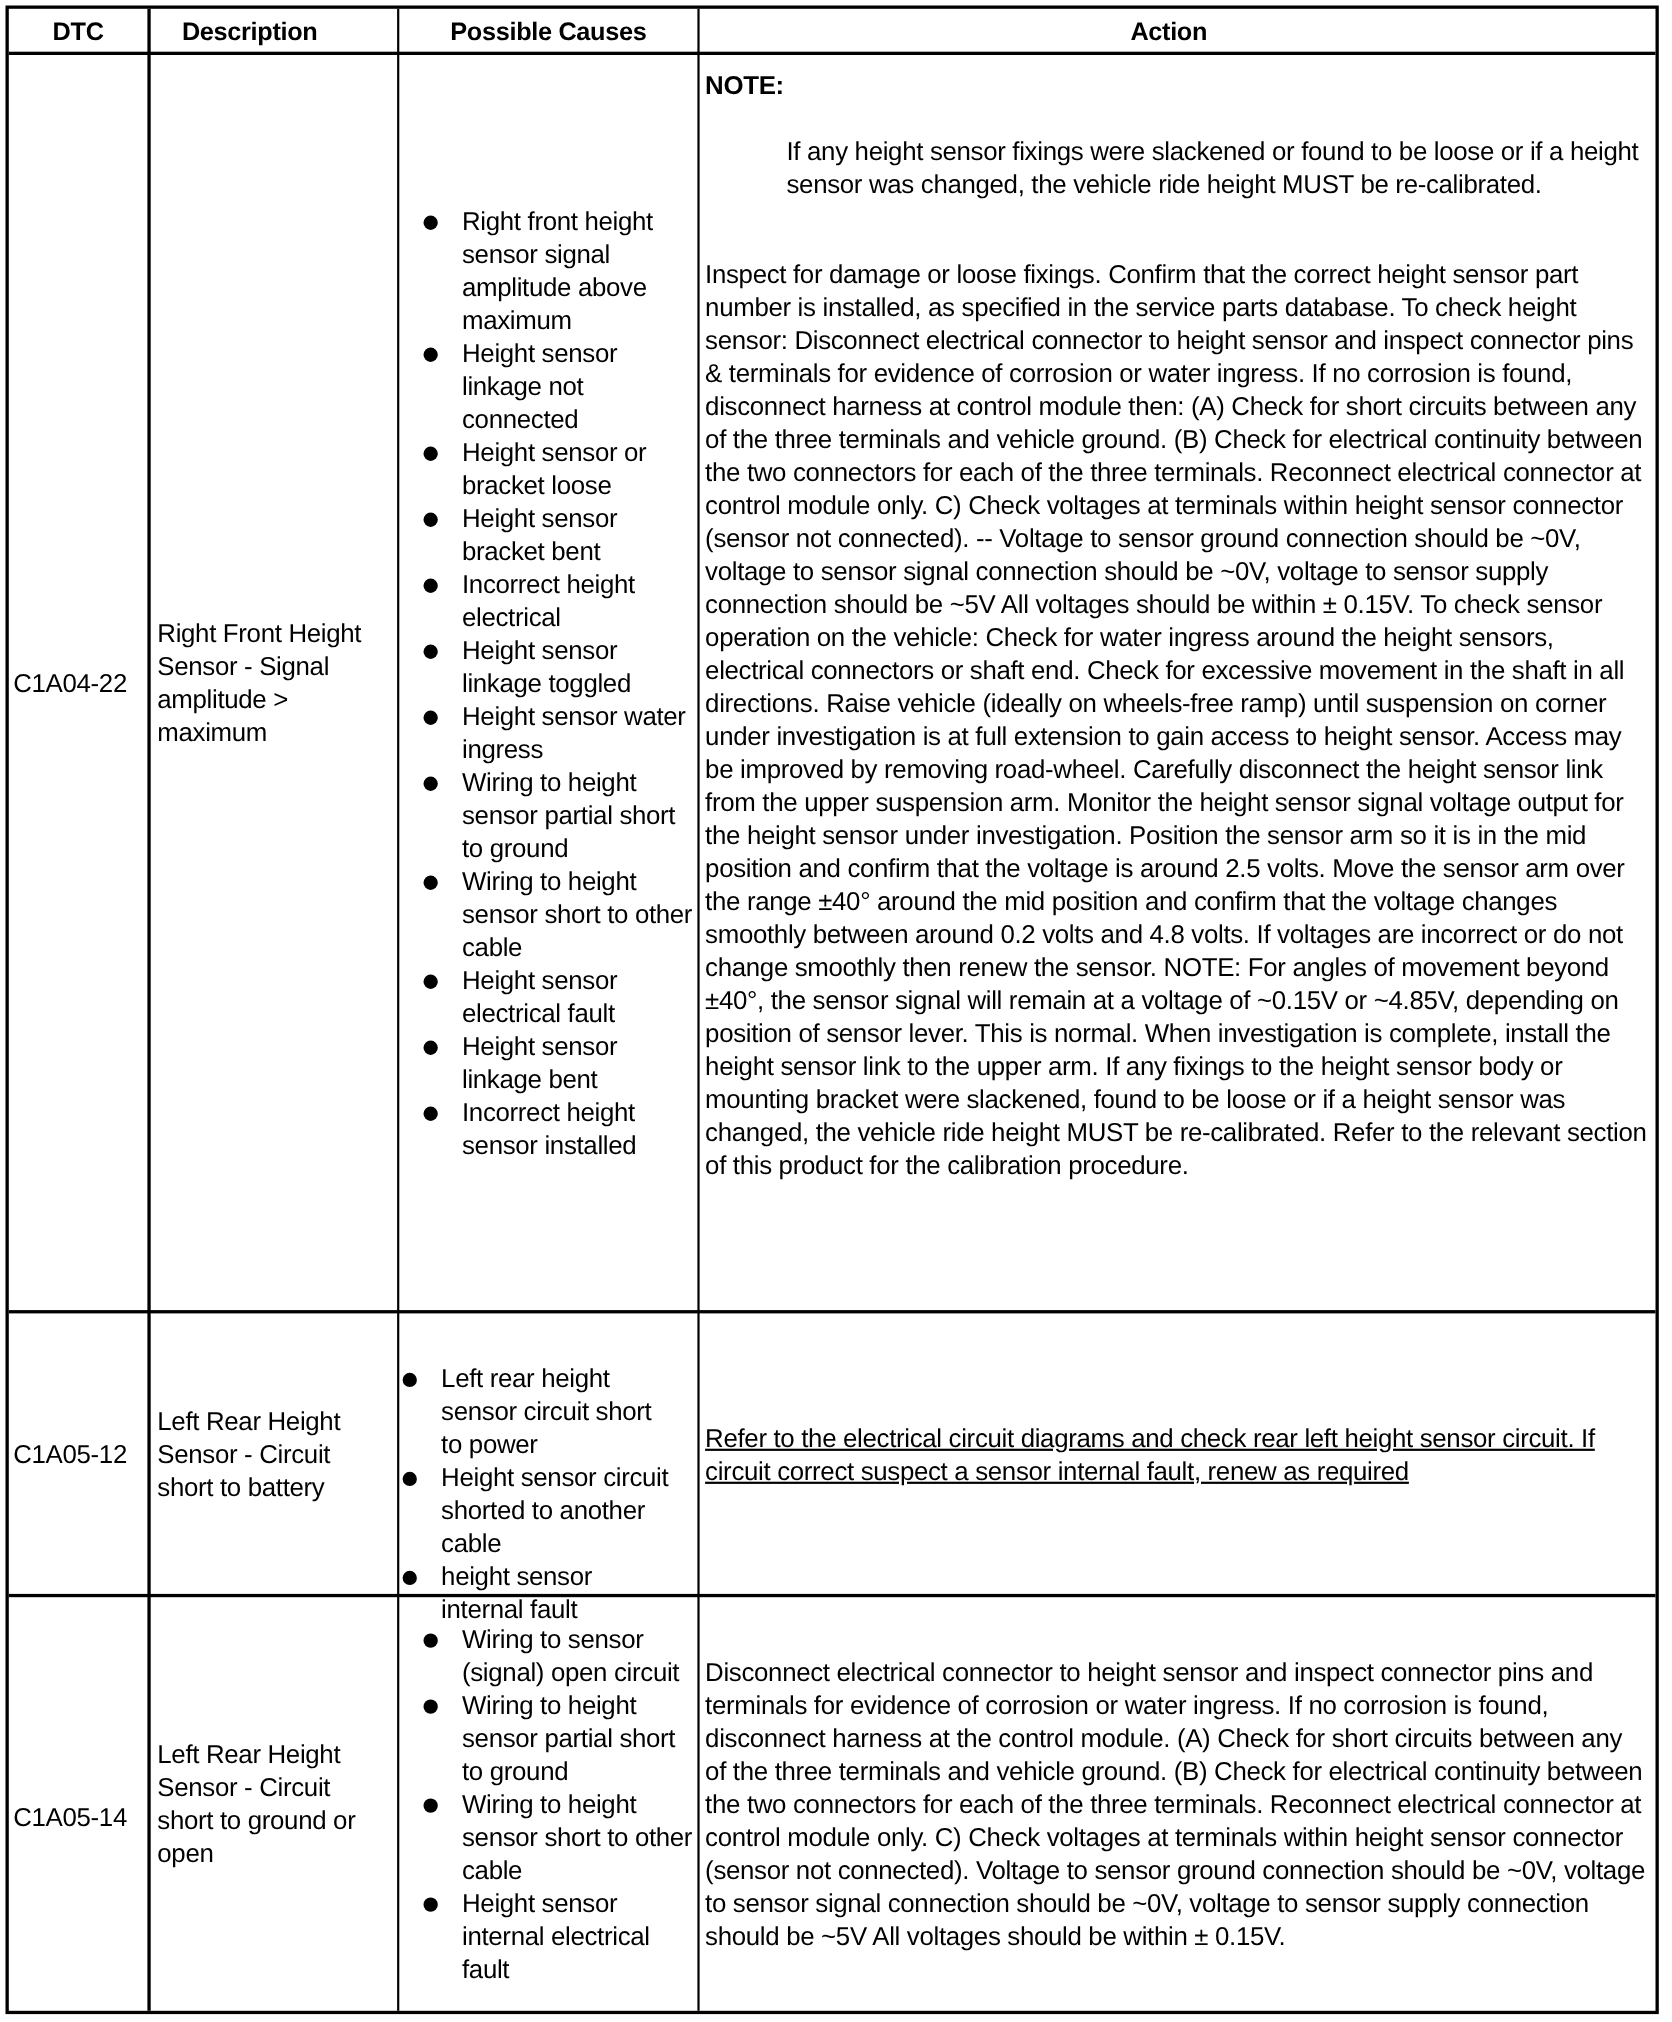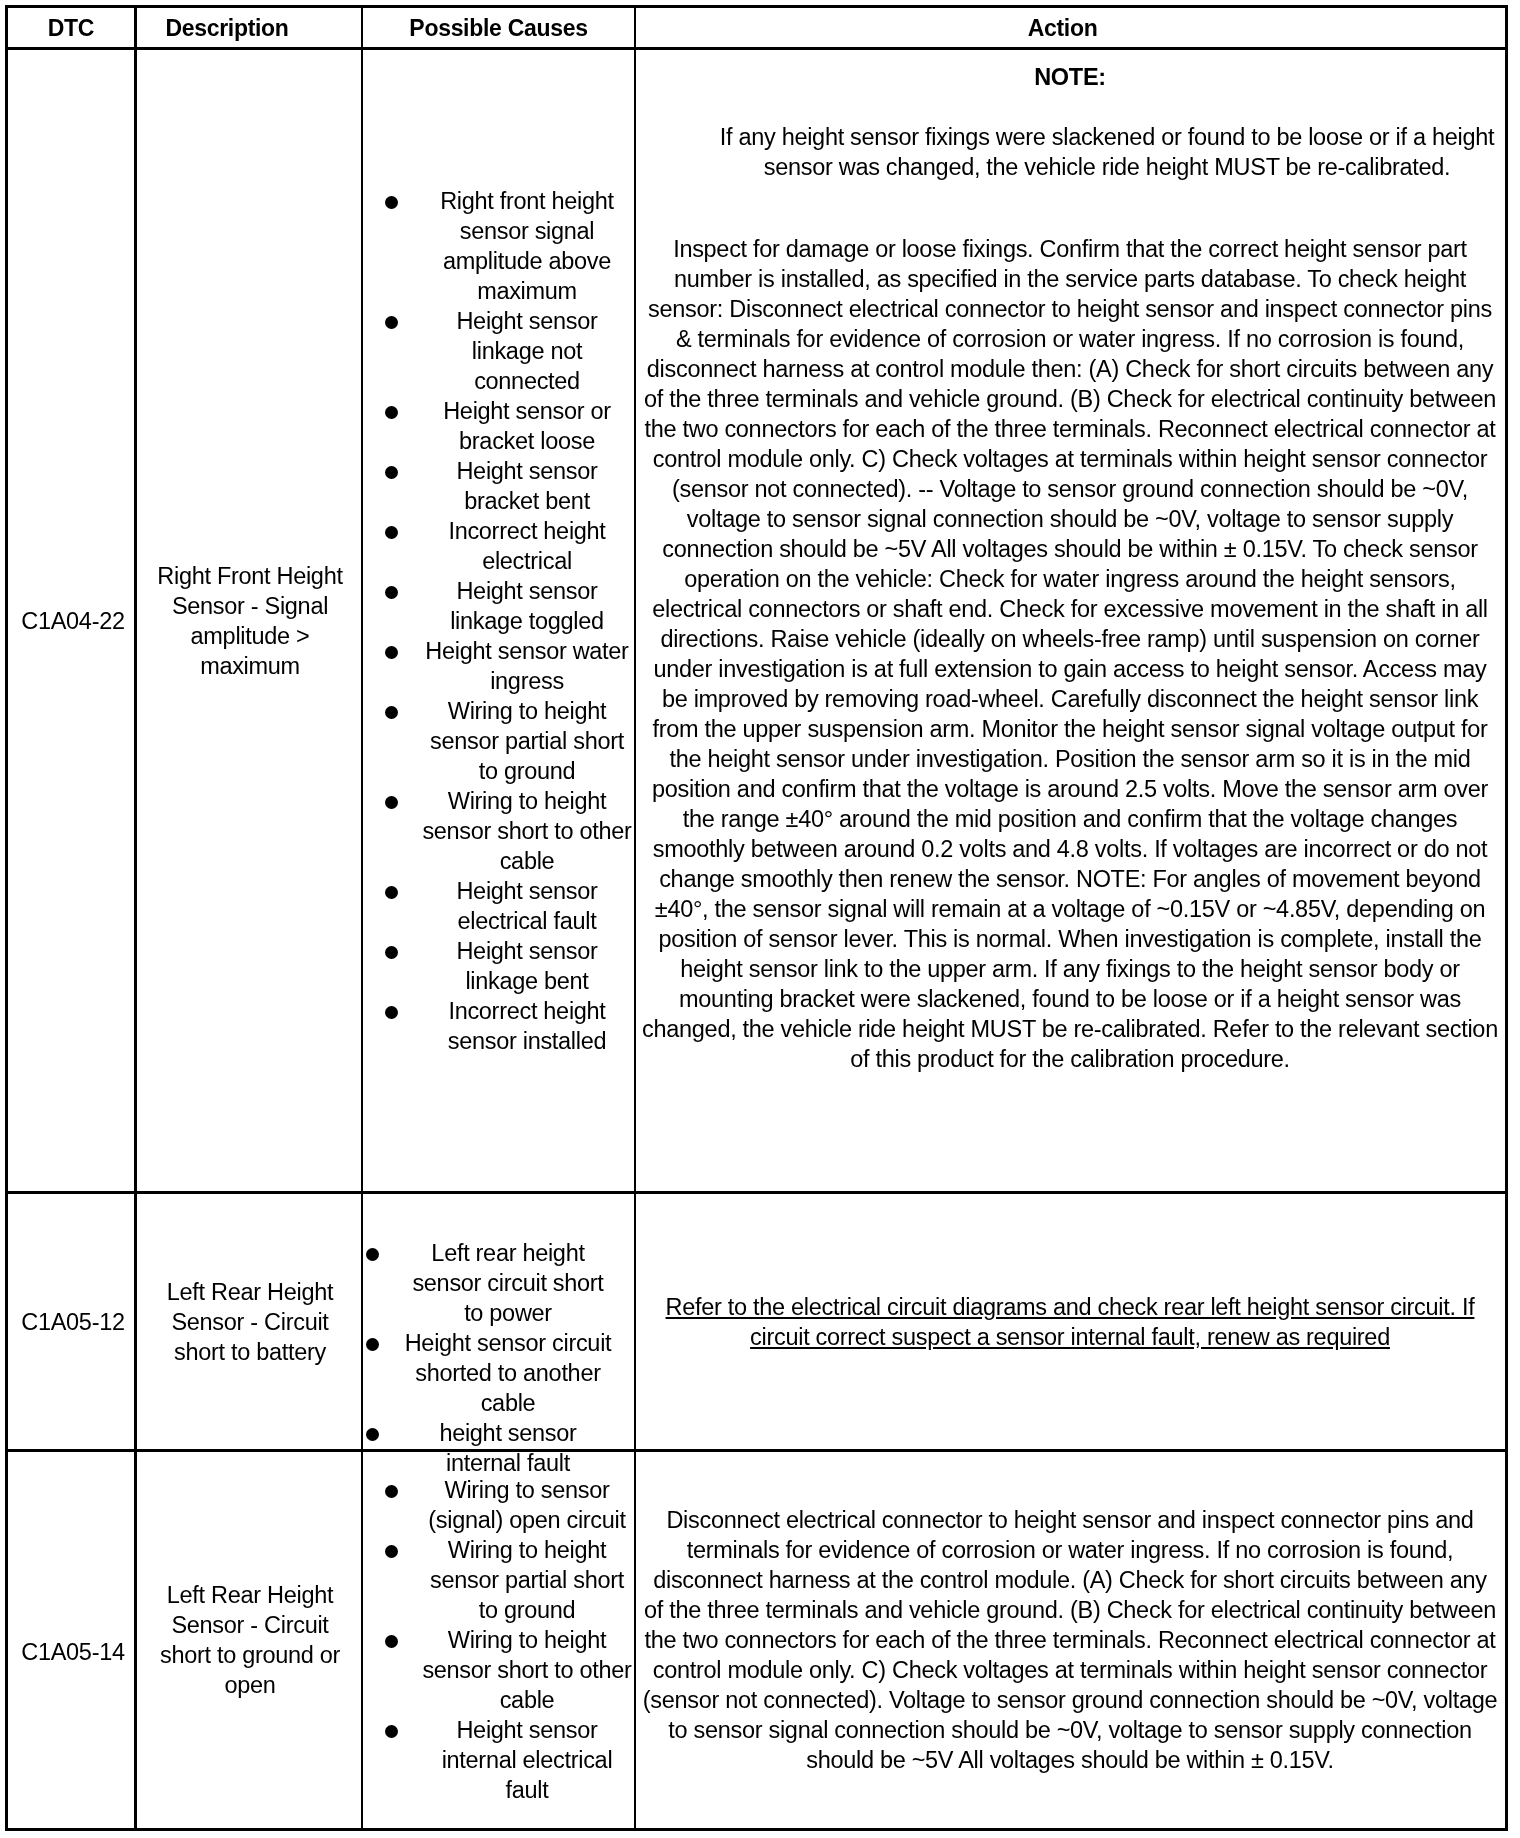--- a/index.html
+++ b/index.html
@@ -3,21 +3,21 @@
 <meta charset="utf-8">
 <style>
   html, body { margin: 0; padding: 0; background: #ffffff; }
   body { width: 1520px; height: 1838px; position: relative; overflow: hidden;
          font-family: "Liberation Sans", sans-serif; color: #000; }
   .tbl { position: absolute; left: 5px; top: 5px; width: 1503px; height: 1826px;
          border: 3px solid #000; box-sizing: border-box; }
   .hline { position: absolute; left: 0; right: 0; background: #000; }
   .vline { position: absolute; width: 2px; background: #000; }
   .cell { position: absolute; box-sizing: border-box; font-size: 23.5px; line-height: 30px;
-          letter-spacing: -0.3px; text-align: center; }
+          letter-spacing: -0.3px; }
   .hdr { font-weight: bold; text-align: center; font-size: 23px; line-height: 40px; }
   .vc { display: flex; flex-direction: column; justify-content: center; }
   ul.causes { list-style: none; margin: 0; padding: 0; }
   ul.causes li { position: relative; padding-left: 57px; }
   ul.causes li .bullet { position: absolute; left: 22px; top: 10px; width: 13px; height: 13px;
                          border-radius: 50%; background: #000; }
   .action p { margin: 0; }
   .note-title { font-weight: bold; }
   .note-body { padding-left: 74px; margin-top: 30px !important; }
   .gap { height: 52px; }

